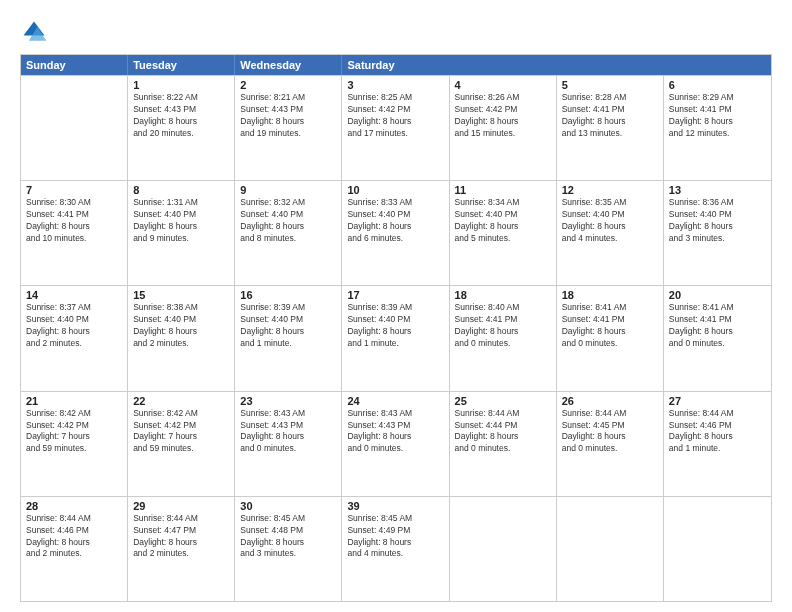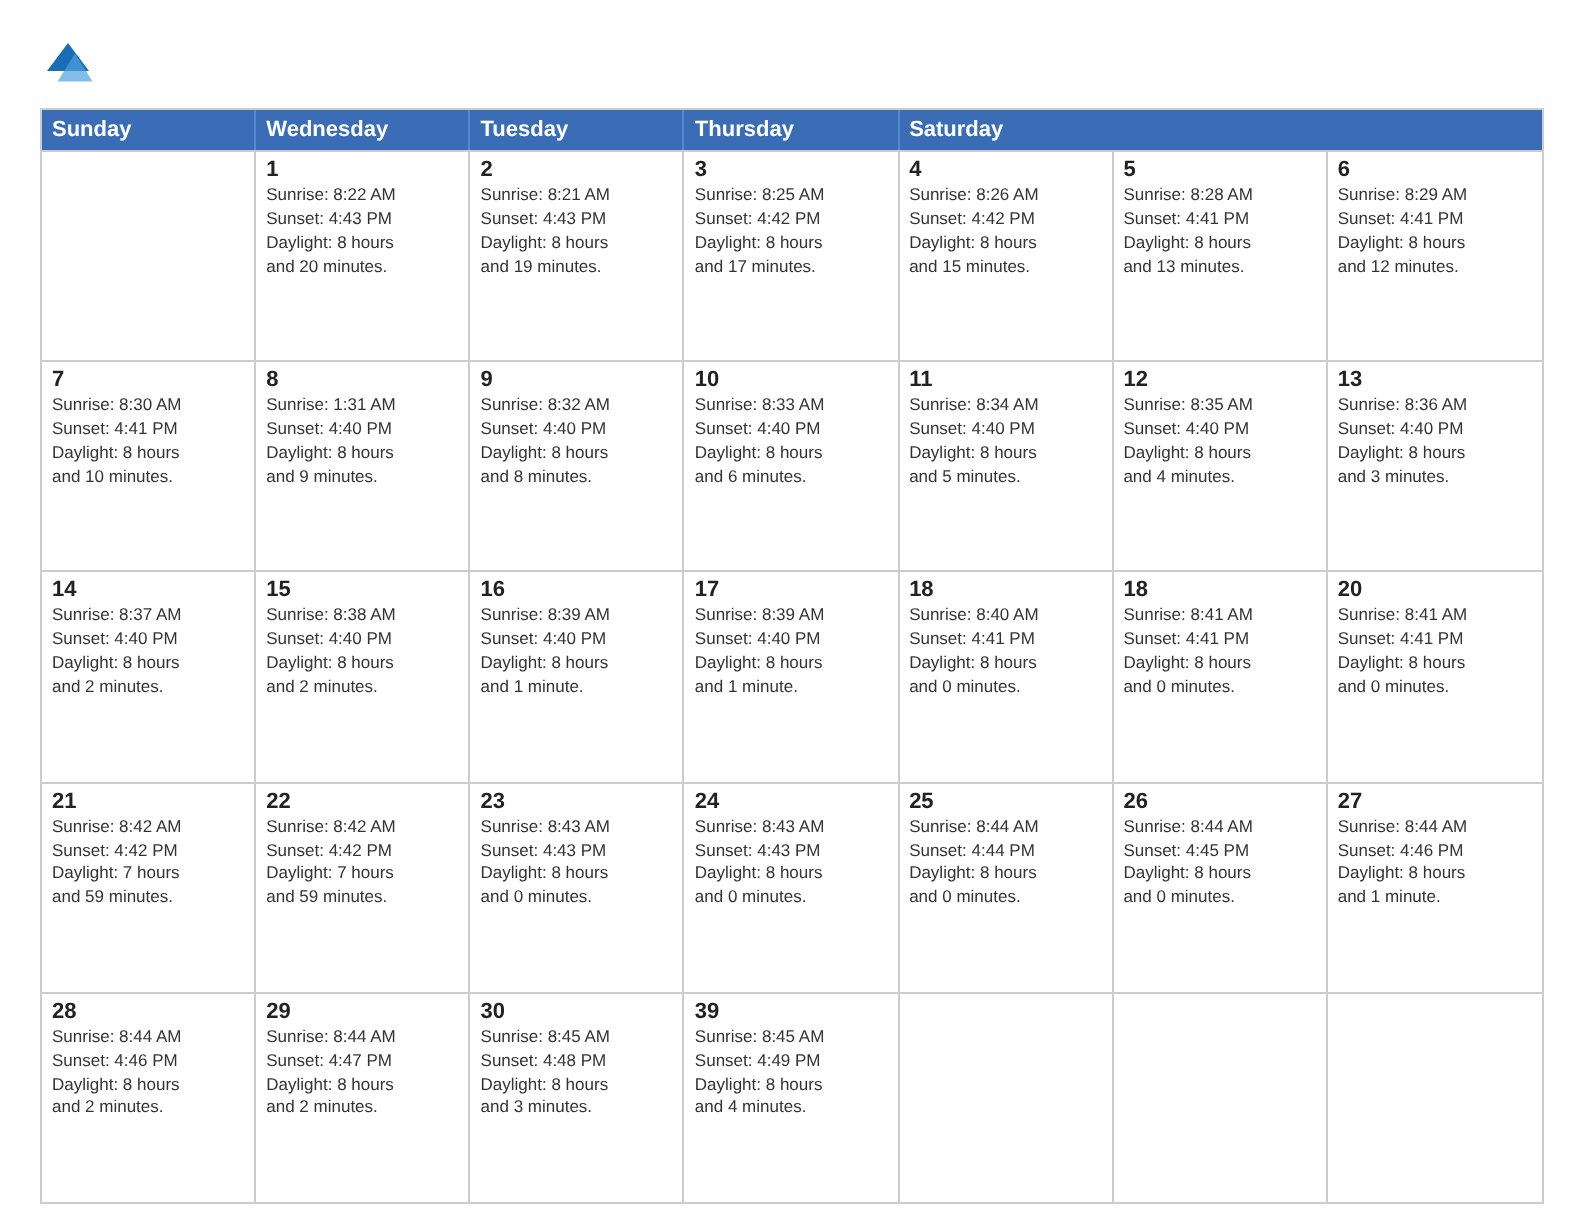--- a/index.html
+++ b/index.html
@@ -130,23 +130,22 @@
     </div>
     <div class="title-block">
       <div class="month-title"></div>
       <div class="subtitle"></div>
     </div>
   </div>
 
   <div class="calendar">
     <div class="cal-header">
     <div class="cal-header-cell">Sunday</div>
+        <div class="cal-header-cell">Tuesday</div>
         <div class="cal-header-cell">Wednesday</div>
-        <div class="cal-header-cell">Tuesday</div>
-        <div class="cal-header-cell">Thursday</div>
         <div class="cal-header-cell">Saturday</div>
       </div>
     <div class="cal-body">
     <div class="cal-row">
           <div class="cal-cell empty"></div>
           <div class="cal-cell">
             <div class="day-num">1</div>
             <div class="cell-line">Sunrise: 8:22 AM</div>
             <div class="cell-line">Sunset: 4:43 PM</div>
             <div class="cell-line">Daylight: 8 hours</div>

